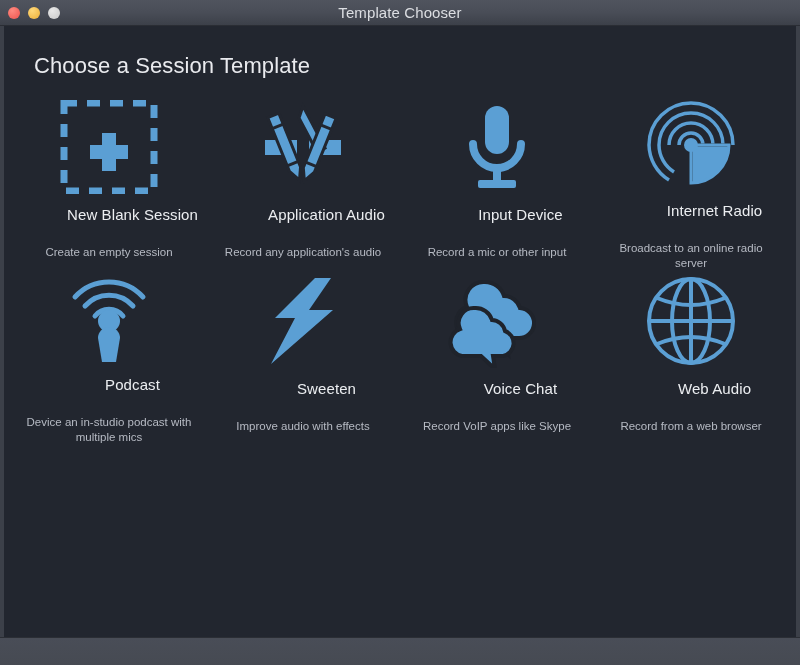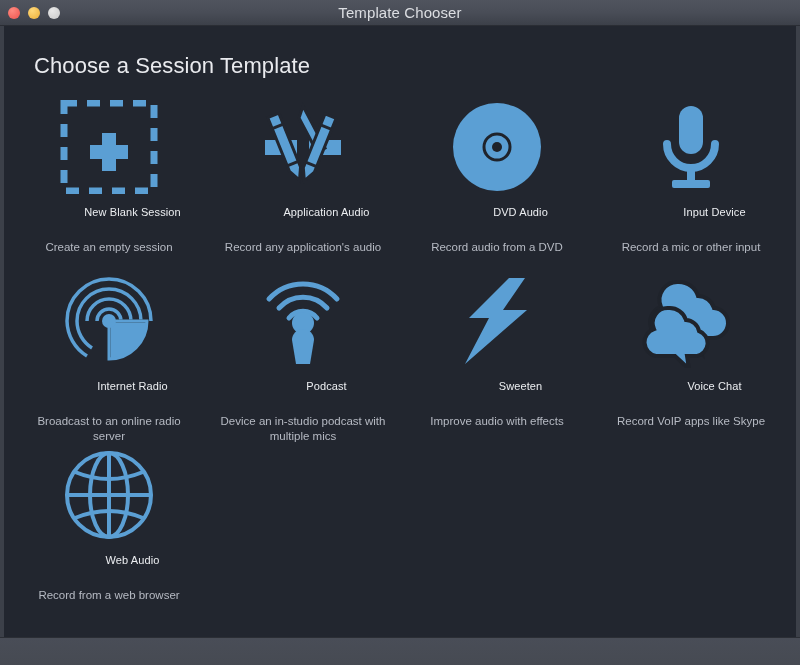--- a/index.html
+++ b/index.html
@@ -98,21 +98,21 @@
 
   .tile-icon {
     height: 100px;
     display: flex;
     align-items: center;
     justify-content: center;
   }
   .tile-icon svg { display: block; }
 
   .tile-title {
-    font-size: 11px;
+    font-size: 15px;
     color: #eceef1;
     margin-top: 9px;
     text-align: center;
     letter-spacing: 0.1px;
     margin-left: 47px;
   }
   .tile-desc {
     font-size: 11.5px;
     color: #b6bac3;
     margin-top: 22px;
@@ -175,31 +175,20 @@
               <path d="M28 8 h12 v58 l-6 12 l-6 -12 z" fill="#5b9fd4" stroke="#22262f" stroke-width="3"></path>
               <path d="M28 20 h12" stroke="#22262f" stroke-width="3"></path>
               <path d="M28 60 h12" stroke="#22262f" stroke-width="3"></path>
             </g>
           </svg>
         </div>
         <div class="tile-title">Application Audio</div>
         <div class="tile-desc">Record any application's audio</div>
       </div>
 
-      <div class="tile">
-        <div class="tile-icon">
-          <svg width="100" height="94" viewBox="0 0 100 94">
-            <circle cx="50" cy="47" r="44" fill="#5b9fd4"></circle>
-            <circle cx="50" cy="47" r="13" fill="none" stroke="#1f232b" stroke-width="3"></circle>
-            <circle cx="50" cy="47" r="5" fill="#1f232b"></circle>
-          </svg>
-        </div>
-        <div class="tile-title">DVD Audio</div>
-        <div class="tile-desc">Record audio from a DVD</div>
-      </div>
 
 
       <div class="tile">
         <div class="tile-icon">
           <svg width="100" height="94" viewBox="0 0 100 94">
             <rect x="38" y="6" width="24" height="48" rx="12" fill="#5b9fd4"></rect>
             <path d="M26 44 a24 24 0 0 0 48 0" fill="none" stroke="#5b9fd4" stroke-width="8" stroke-linecap="round"></path>
             <rect x="46" y="66" width="8" height="16" fill="#5b9fd4"></rect>
             <rect x="31" y="80" width="38" height="8" rx="2" fill="#5b9fd4"></rect>
           </svg>

